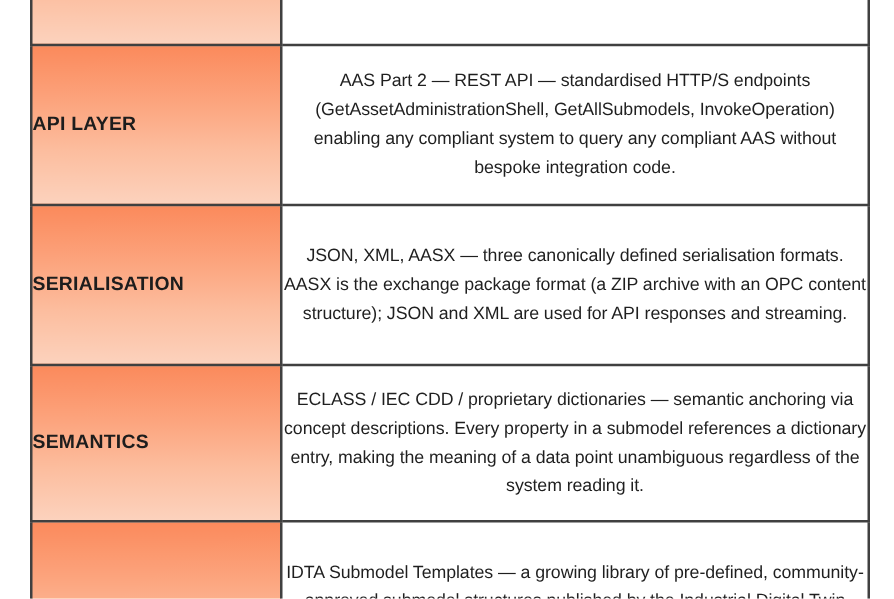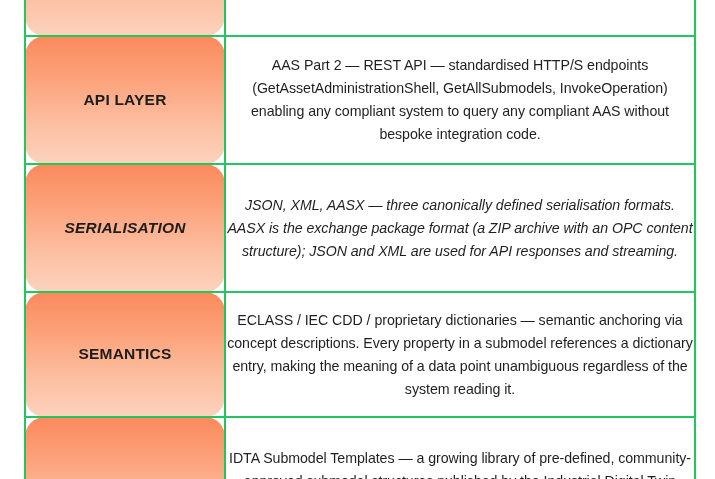--- a/index.html
+++ b/index.html
@@ -32,32 +32,30 @@
   }
 
   table.spec-table {
     border-collapse: collapse;
     width: 666px;
     table-layout: fixed;
     border: 2px solid #F4511E;
   }
 
   table.spec-table td {
-    border: 2px solid #22c55e;
+    border: 2px solid #404040;
     vertical-align: middle;
     padding: 0;
   }
 
   
   td.label-cell {
     width: 198px;
-    text-align: center;
     background-image: linear-gradient(to bottom, #FB8A5C 0%, #FCA680 38%, #FCBD9E 66%, #FCD2BD 100%);
     padding: 14px 10px;
-    border-radius: 20px;
   }
   .label-text {
     display: block;
     font-family: "Liberation Sans", sans-serif;
     font-weight: bold;
     font-size: 15.5px;
     letter-spacing: 0.2px;
     color: #1d1d1d;
     line-height: 1.2;
     text-transform: uppercase;
@@ -76,21 +74,21 @@
     font-size: 14.2px;
     line-height: 1.62;
     color: #1f1f1f;
     text-align: center;
     letter-spacing: -0.05px;
   }
 
   
   tr.row-partial-top td { height: 126px; }
   tr.row-api td         { height: 126px; }
-  tr.row-serial td      { height: 126px; font-style: italic; }
+  tr.row-serial td      { height: 126px; }
   tr.row-semantics td   { height: 123px; margin-left: 32px; }
   tr.row-partial-bot td { height: 126px; }
 </style>
 </head>
 <body>
 
 <div id="viewport">
   <div id="table-scroll">
 
     <table class="spec-table">

